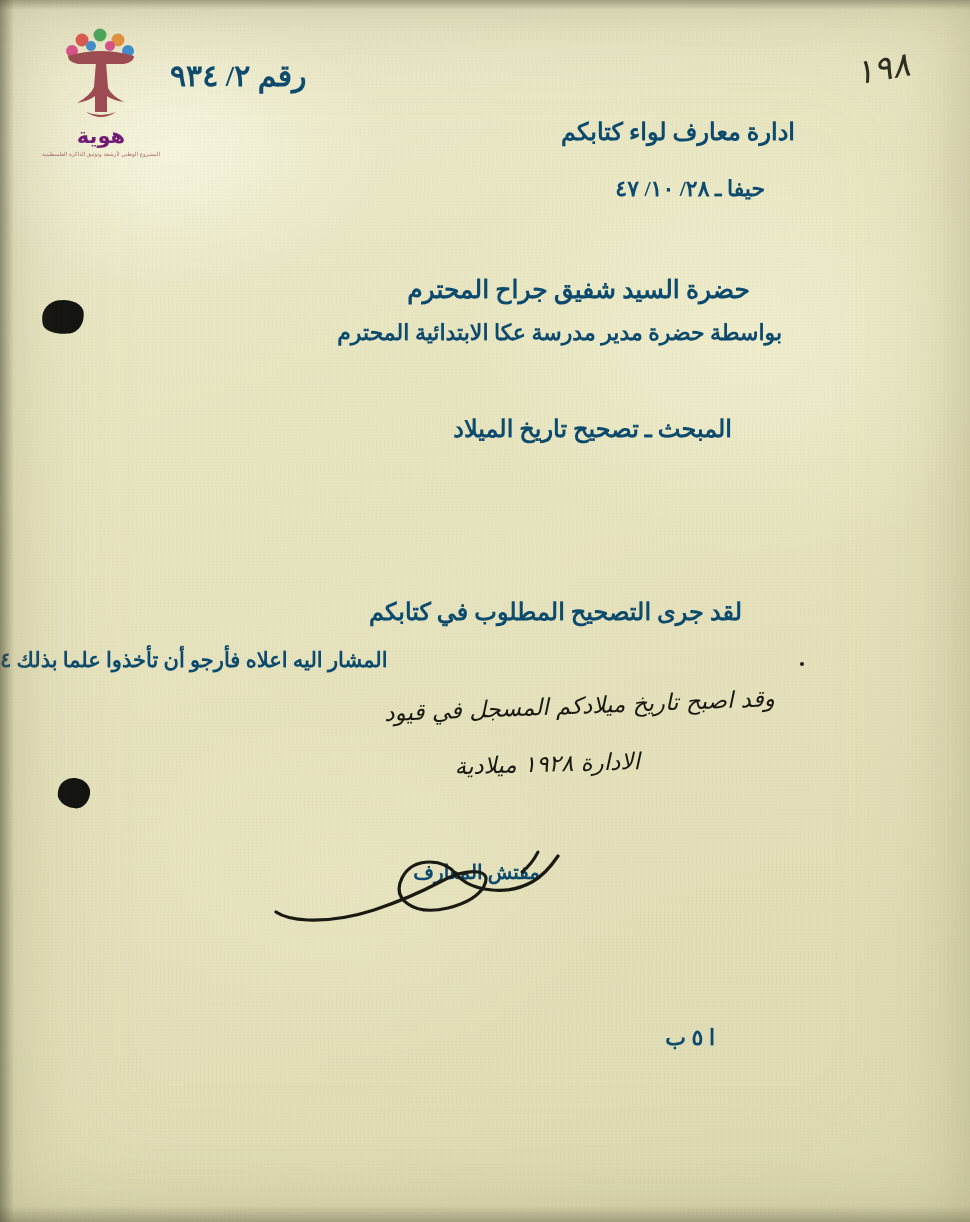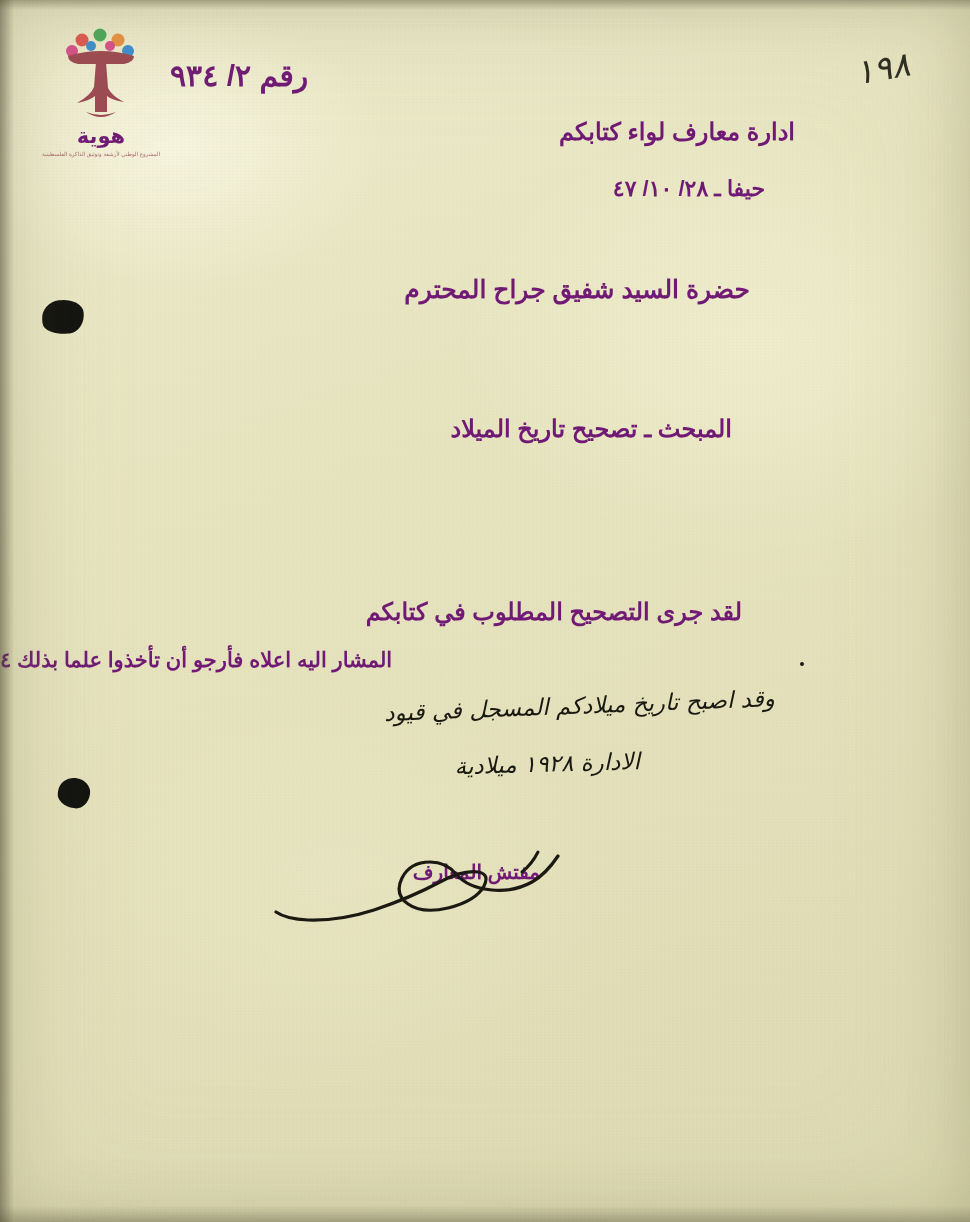--- a/index.html
+++ b/index.html
@@ -85,22 +85,22 @@
   .logo .brand-sub {
     margin-top: 3px;
     font-size: 5.5px;
     line-height: 1.45;
     color: #a9666c;
   }
 
   
   .ink {
     position: absolute;
-    color: #701a75;
-    font-family: Liberation Sans, sans-serif;
+    color: #0c4a6e;
+    font-family: Liberation Serif, serif;
     white-space: nowrap;
   }
   .ink-hand {
     color: #191912;
     font-family: "DejaVu Sans", sans-serif;
   }
 
   .num-ref {
     left: 170px;
     top: 58px;
@@ -271,36 +271,38 @@
   <div class="hole hole-a"></div>
   <div class="hole hole-b"></div>
 
   <div class="ink num-ref">رقم ٢/ ٩٣٤</div>
   <div class="ink pagenum">١٩٨</div>
 
   <div class="ink dept-line1">ادارة معارف لواء كتابكم</div>
   <div class="ink dept-line2">حيفا ـ ٢٨/ ١٠/ ٤٧</div>
 
   <div class="ink addr1">حضرة السيد شفيق جراح المحترم</div>
+  <div class="ink addr2">بواسطة حضرة مدير مدرسة عكا الابتدائية المحترم</div>
 
   <div class="ink subj">المبحث ـ تصحيح تاريخ الميلاد</div>
 
   <div class="ink body1">لقد جرى التصحيح المطلوب في كتابكم</div>
   <div class="ink body2">المشار اليه اعلاه  فأرجو أن تأخذوا علما بذلك ٤</div>
 
   <div class="ink ink-hand hand1">وقد اصبح تاريخ ميلادكم المسجل في قيود</div>
   <div class="ink ink-hand hand2">الادارة ١٩٢٨ ميلادية</div>
 
   <div class="dot-mark"></div>
 
   <div class="ink sign-label">مفتش المعارف</div>
 
   <svg class="signature" viewBox="0 0 300 100">
     <path d="M288 18 Q276 36 262 44 Q244 54 222 52 Q198 50 186 36 Q176 24 160 24 Q140 24 132 40 Q124 56 138 66 Q152 76 178 70 Q206 63 214 48 Q220 36 208 34 Q192 32 170 44 Q140 60 104 72 Q70 83 38 82 Q16 81 6 74" fill="none" stroke="#1a1a12" stroke-width="3.2" stroke-linecap="round"></path>
     <path d="M268 14 Q262 26 252 34" fill="none" stroke="#1a1a12" stroke-width="3" stroke-linecap="round"></path>
   </svg>
 
+  <div class="ink footer-code">ا ٥ ب</div>
 
   <div class="edge-shade"></div>
   <div class="edge-dark-left"></div>
   <div class="edge-dark-top"></div>
   <div class="edge-dark-bottom"></div>
 </div>
 
 </body></html>

